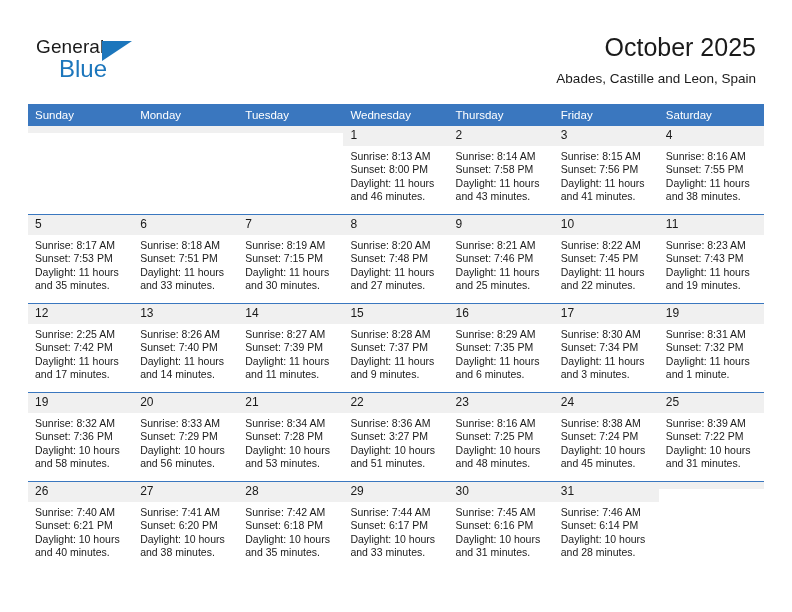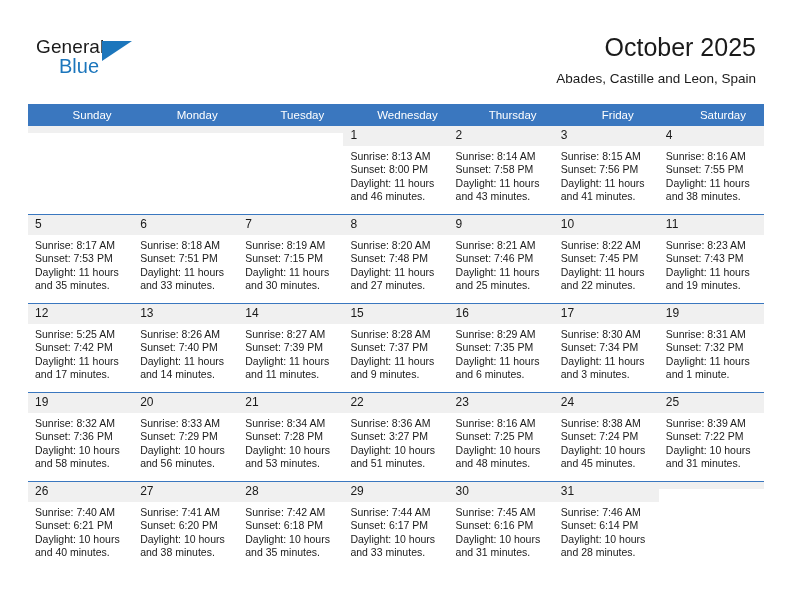--- a/index.html
+++ b/index.html
@@ -39,21 +39,21 @@
     position: absolute;
     left: 0; top: 0;
     font-size: 19px;
     letter-spacing: 0.1px;
     color: #1a1a1a;
     font-family: "Liberation Sans", sans-serif;
   }
   .logo-blue {
     position: absolute;
     left: 23px; top: 19px;
-    font-size: 20px;
+    font-size: 24px;
     color: #1c76bc;
     font-family: "Liberation Sans", sans-serif;
   }
   .logo-tri {
     position: absolute;
     left: 66px;
     top: 5px;
     width: 0; height: 0;
     border-left: 30px solid #1c76bc;
     border-bottom: 20px solid transparent;
@@ -89,22 +89,22 @@
   table.cal {
     border-collapse: collapse;
     table-layout: fixed;
     width: 736px;
   }
   table.cal th {
     background: #3a77bf;
     color: #ffffff;
     font-size: 11.5px;
     font-weight: normal;
-    text-align: center;
-    padding: 5px 0 5px 23px;
+    text-align: left;
+    padding: 5px 0 5px 7px;
     height: 12px;
     border: none;
   }
   table.cal td {
     vertical-align: top;
     padding: 0;
     height: 88px;
     border-top: 1.5px solid #3a77bf;
     background: #ffffff;
   }
@@ -260,21 +260,21 @@
                 <div>Sunrise: 8:23 AM</div>
                 <div>Sunset: 7:43 PM</div>
                 <div class="dl">Daylight: 11 hours and 19 minutes.</div>
               </div>
             </td>
           </tr>
           <tr class="week-3">
             <td>
               <div class="daynum">12</div>
               <div class="info">
-                <div>Sunrise: 5:25 AM</div>
+                <div>Sunrise: 2:25 AM</div>
                 <div>Sunset: 7:42 PM</div>
                 <div class="dl">Daylight: 11 hours and 17 minutes.</div>
               </div>
             </td>
             <td>
               <div class="daynum">13</div>
               <div class="info">
                 <div>Sunrise: 8:26 AM</div>
                 <div>Sunset: 7:40 PM</div>
                 <div class="dl">Daylight: 11 hours and 14 minutes.</div>

